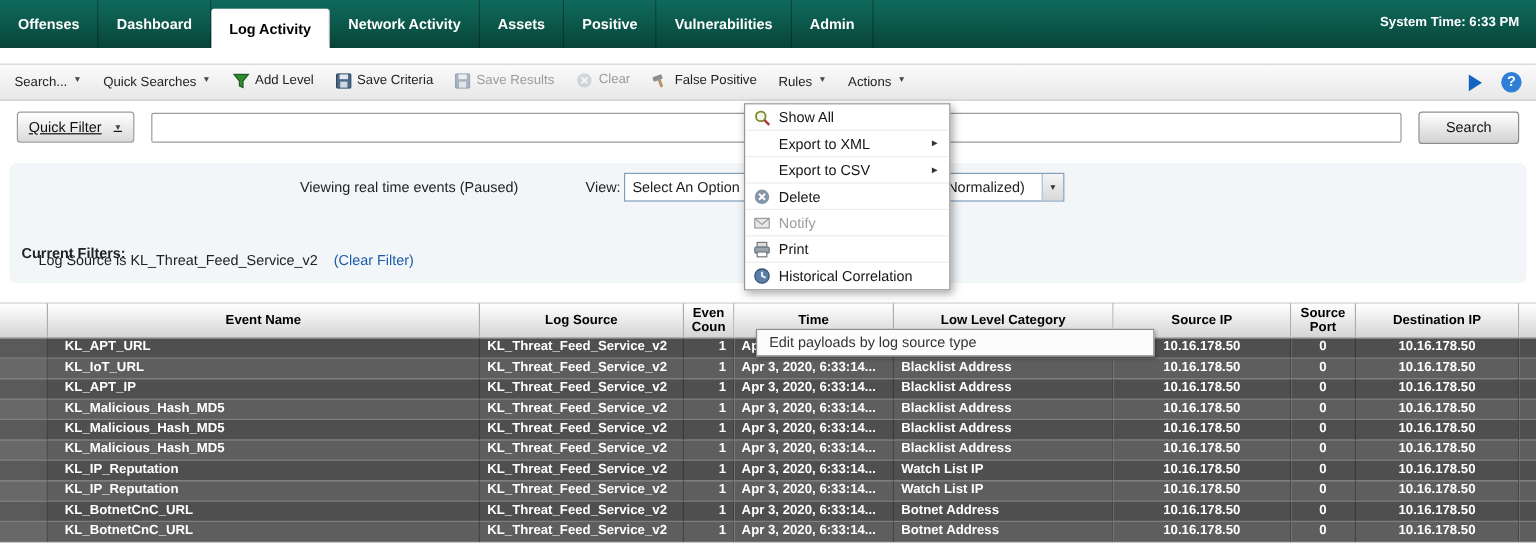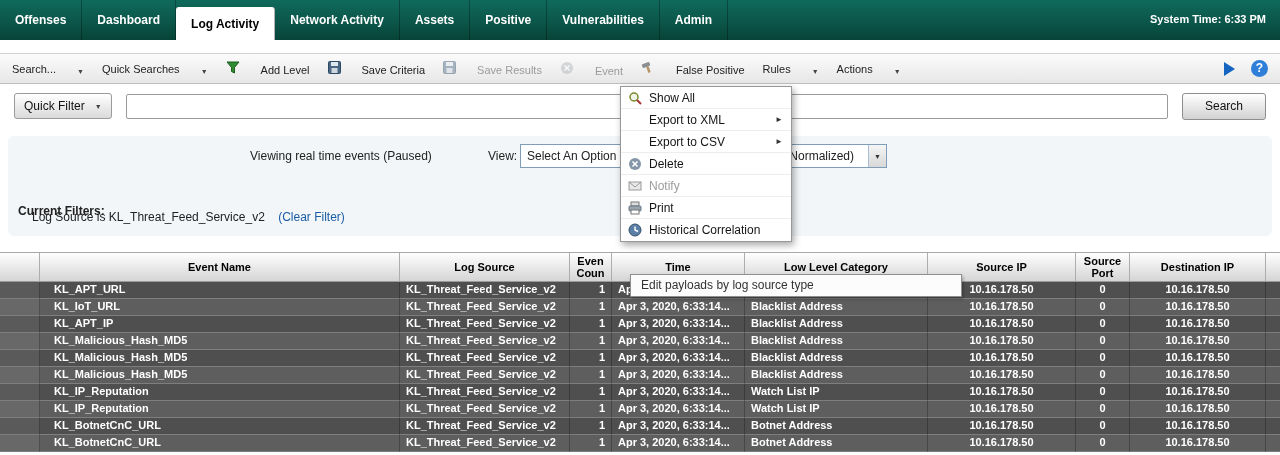--- a/index.html
+++ b/index.html
@@ -11,30 +11,30 @@
   
   .nav { height: 40px; background: linear-gradient(180deg,#0f6a5c 0%,#0b5448 60%,#084338 100%); display: flex; position: relative; }
   .tabs { display: flex; }
   .tab { padding: 0 15px; color: #fff; font-size: 12px; font-weight: bold; display: flex; align-items: center; border-right: 1px solid rgba(0,0,0,0.3); cursor: pointer; white-space: nowrap; }
   .tab.active { background: #fff; color: #000; margin-top: 7px; border-radius: 3px 3px 0 0; }
   .systime { position: absolute; right: 14px; top: 13px; color: #fff; font-size: 11px; font-weight: bold; }
   .gap { height: 13px; background: #fff; }
   
   .toolbar { height: 31px; background: linear-gradient(#fbfbfb,#e7e7e7); border-top: 1px solid #d2d2d2; border-bottom: 1px solid #bfbfbf; display: flex; align-items: center; padding: 0 12px; }
   .tb-items { display: flex; align-items: center; gap: 18px; }
-  .tb-item { display: flex; align-items: flex-end; gap: 21px; font-size: 11px; color: #222; cursor: pointer; white-space: nowrap; }
+  .tb-item { display: flex; align-items: flex-start; gap: 5px; font-size: 11px; color: #222; cursor: pointer; white-space: nowrap; }
   .tb-item.disabled { color: #9b9b9b; cursor: default; }
   .tb-item.disabled svg { opacity: .45; }
   .caret { font-size: 7px; color: #444; }
   .tb-right { margin-left: auto; display: flex; align-items: center; gap: 16px; }
   .play { width: 0; height: 0; border-left: 11px solid #1565c0; border-top: 7px solid transparent; border-bottom: 7px solid transparent; cursor: pointer; }
   .help { width: 17px; height: 17px; border-radius: 50%; background: #2f7ed8; color: #fff; font-weight: bold; font-size: 12px; text-align: center; line-height: 17px; cursor: pointer; }
   
   .qf-row { height: 44px; display: flex; align-items: center; padding: 0 14px; gap: 14px; background: #fff; }
-  .qf-combo { display: flex; align-items: center; gap: 10px; padding: 5px 9px; background: linear-gradient(#ffffff,#dadada); border: 1px solid #9b9b9b; border-radius: 3px; font-size: 12px; color: #111; cursor: pointer; }
+  .qf-combo { display: flex; align-items: center; gap: 10px; padding: 5px 9px; background: linear-gradient(#ffffff,#dadada); border: 1px solid #9b9b9b; border-radius: 3px; font-size: 12px; color: #111; cursor: pointer; text-decoration: underline; }
   .qf-input { flex: 1; height: 25px; border: 1px solid #9b9b9b; border-radius: 2px; font-size: 12px; padding: 0 6px; font-family: inherit; }
   .search-btn { width: 84px; height: 27px; background: linear-gradient(#ffffff,#d2d2d2); border: 1px solid #8d8d8d; border-radius: 3px; font-size: 12px; color: #111; font-family: inherit; cursor: pointer; }
   
   .status-panel { margin: 8px 8px 0; height: 100px; background: #f2f6f8; border-radius: 6px; position: relative; font-size: 12px; color: #222; }
   .viewing { position: absolute; left: 242px; top: 13px; }
   .view-label { position: absolute; left: 480px; top: 13px; }
   .select { position: absolute; top: 8px; height: 24px; background: #fff; border: 1px solid #7f9db9; display: flex; align-items: center; font-size: 12px; padding-left: 6px; overflow: hidden; white-space: nowrap; cursor: pointer; }
   .view-select { left: 512px; width: 175px; }
   .display-select { left: 729px; width: 150px; }
   .sel-arrow { margin-left: auto; width: 18px; align-self: stretch; background: linear-gradient(#f5f5f5,#d8d8d8); border-left: 1px solid #a8bed2; display: flex; align-items: center; justify-content: center; font-size: 7px; color: #333; flex: none; }
@@ -117,21 +117,21 @@
               <rect x="3" y="1" width="7" height="4" fill="#dfe8f0"></rect>
               <rect x="3.5" y="7" width="6" height="5" fill="#cfd8e0"></rect>
             </svg></span>
           <span>Save Results</span>
         </div>
         <div class="tb-item disabled">
           <span><svg width="14" height="14" viewBox="0 0 14 14">
               <circle cx="7" cy="7" r="6" fill="#aab2b8"></circle>
               <path d="M4.5 4.5 L9.5 9.5 M9.5 4.5 L4.5 9.5" stroke="#fff" stroke-width="1.6"></path>
             </svg></span>
-          <span>Event</span>
+          <span>Clear</span>
         </div>
         <div class="tb-item">
           <span><svg width="14" height="13" viewBox="0 0 14 13">
               <rect x="1" y="2" width="8" height="4" rx="1" fill="#8a8f94" transform="rotate(-20 5 4)"></rect>
               <rect x="6" y="5" width="2.5" height="7" rx="1" fill="#b5946a" transform="rotate(-20 7 8)"></rect>
             </svg></span>
           <span>False Positive</span>
         </div>
         <div class="tb-item">
           <span>Rules</span>

